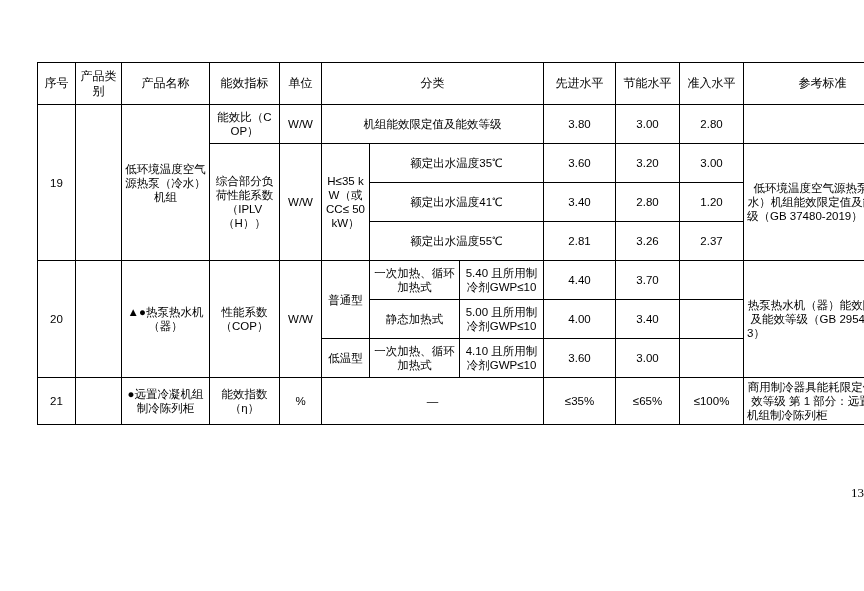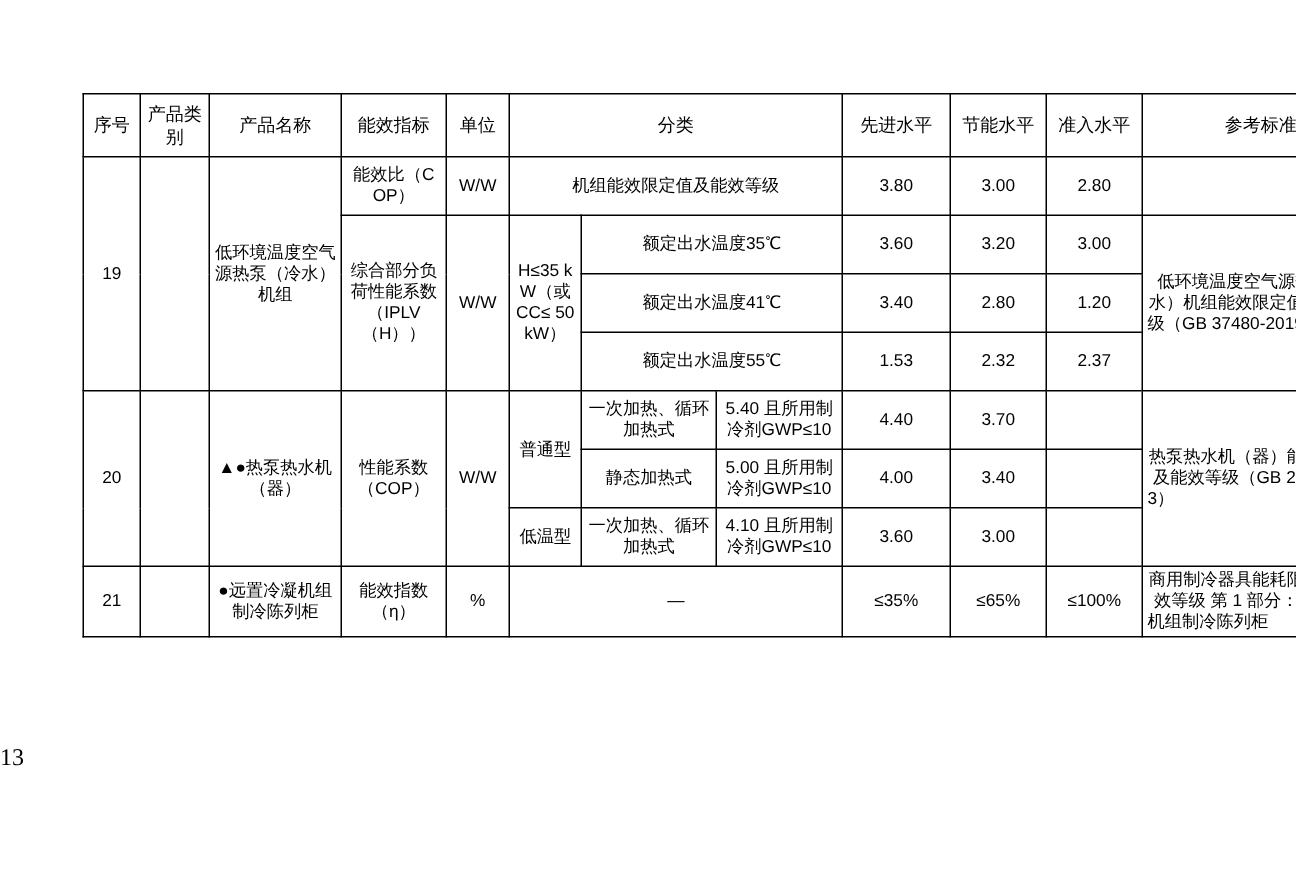--- a/index.html
+++ b/index.html
@@ -11,21 +11,21 @@
     height: 591px;
     background: #ffffff;
     font-family: "Liberation Sans", sans-serif;
     color: #000000;
   }
   .page {
     position: relative;
     width: 864px;
     height: 591px;
     box-sizing: border-box;
-    padding: 62px 55px 0 55px;
+    padding: 62px 55px 0 37px;
   }
   table.spec {
     border-collapse: collapse;
     width: 754px;
     table-layout: fixed;
   }
   table.spec td, table.spec th {
     border: 1px solid #000000;
     padding: 2px 3px;
     font-size: 11.5px;
@@ -56,23 +56,23 @@
   }
   .cell-justify {
     text-align: justify;
     text-align-last: left;
   }
   .tall { height: 34px; margin-top: 20px; }
   .pagenum {
     position: absolute;
     left: 0;
     right: 0;
-    top: 497px;
-    text-align: left;
-    font-size: 16px;
+    top: 485px;
+    text-align: right;
+    font-size: 13px;
     font-family: "Liberation Serif", serif;
   }
 </style>
 </head>
 <body>
 
 <div class="page">
 
   <table class="spec">
     <colgroup>
@@ -133,22 +133,22 @@
 
       <tr>
         <td colspan="2" class="tall">额定出水温度41℃</td>
         <td>3.40</td>
         <td>2.80</td>
         <td>1.20</td>
       </tr>
 
       <tr>
         <td colspan="2" class="tall">额定出水温度55℃</td>
-        <td>1.53</td>
-        <td>2.32</td>
+        <td>2.81</td>
+        <td>3.26</td>
         <td>2.37</td>
       </tr>
 
       <tr>
         <td rowspan="3">20</td>
         <td rowspan="3"></td>
         <td rowspan="3">▲●热泵热水机（器）</td>
         <td rowspan="3">性能系数（COP）</td>
         <td rowspan="3">W/W</td>
         <td rowspan="2">普通型</td>

